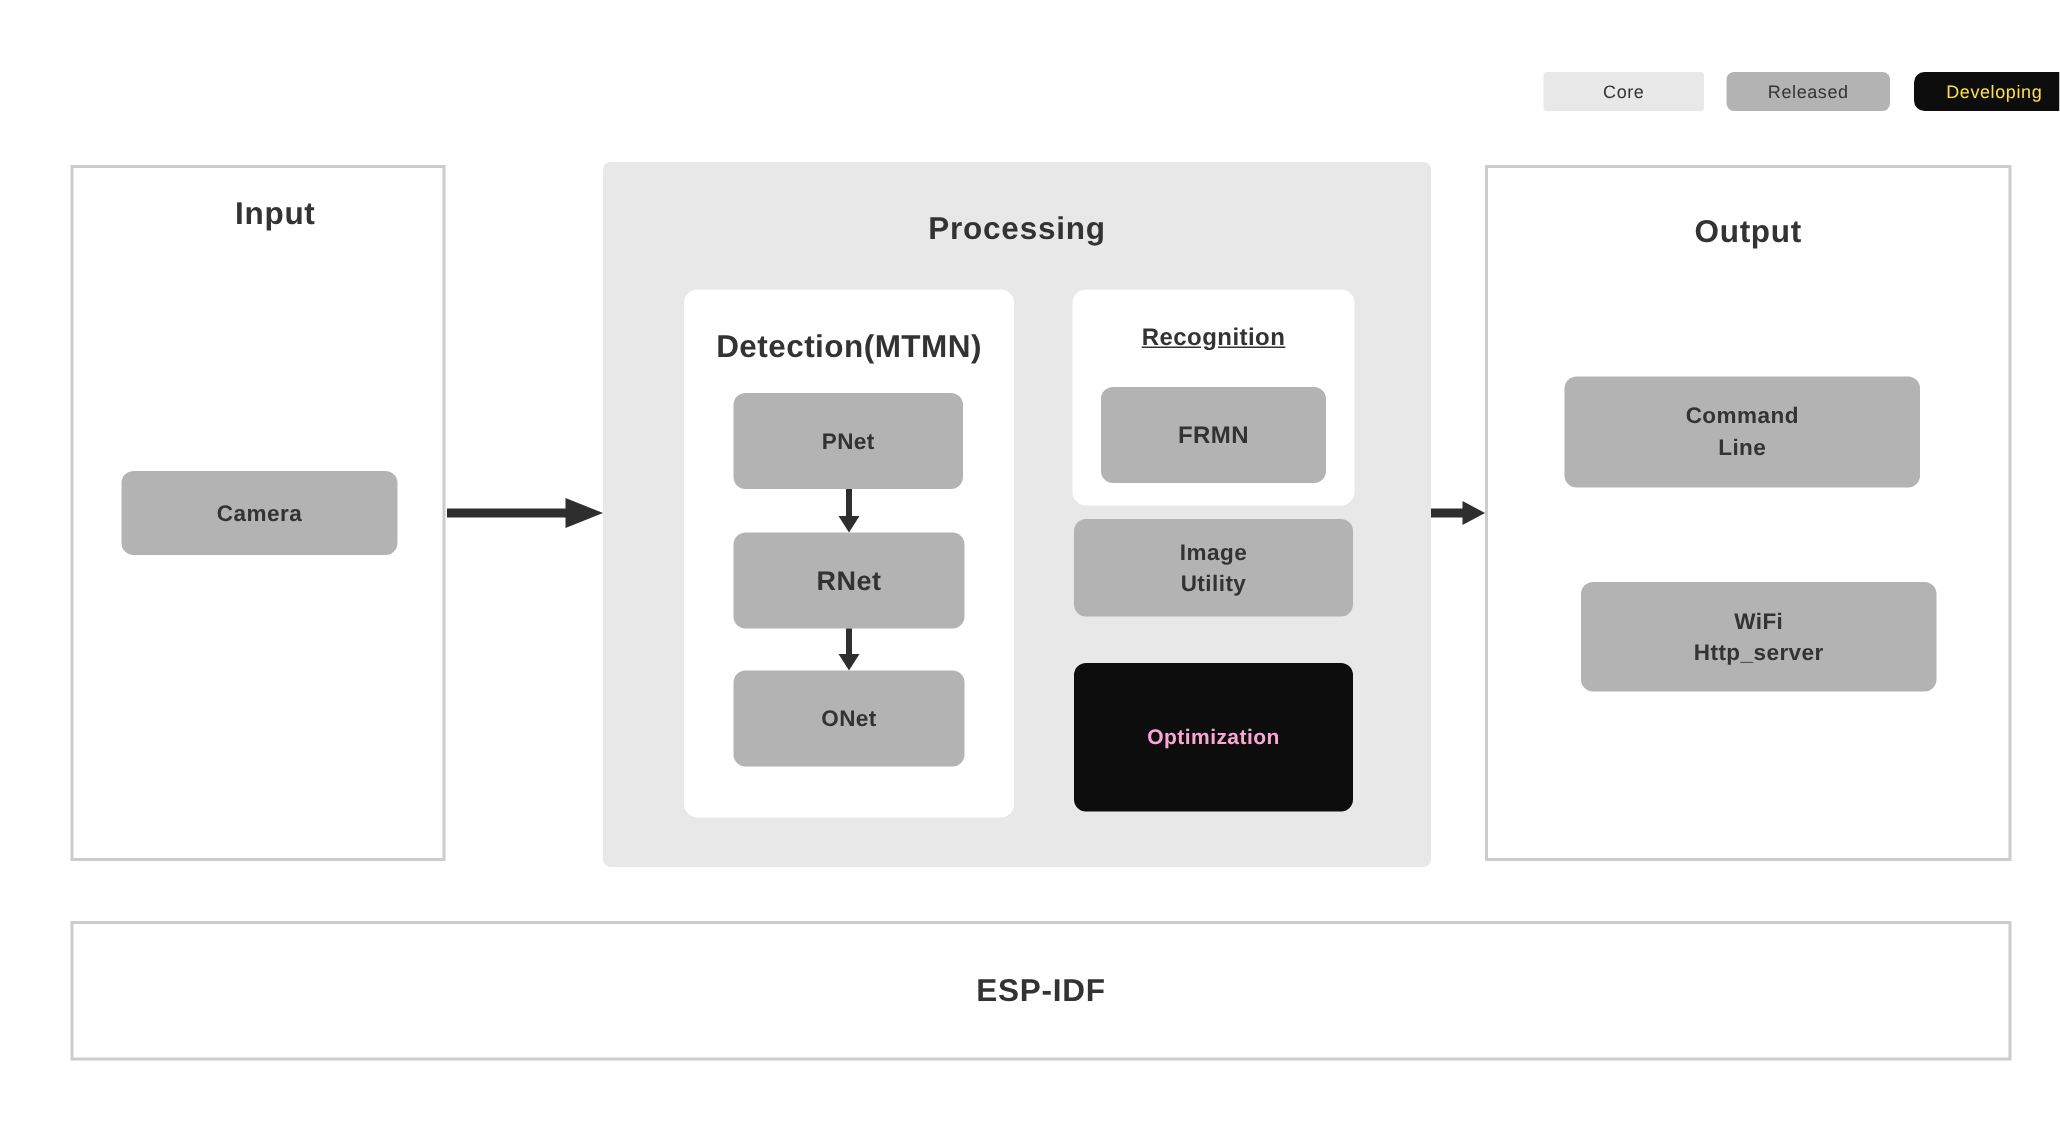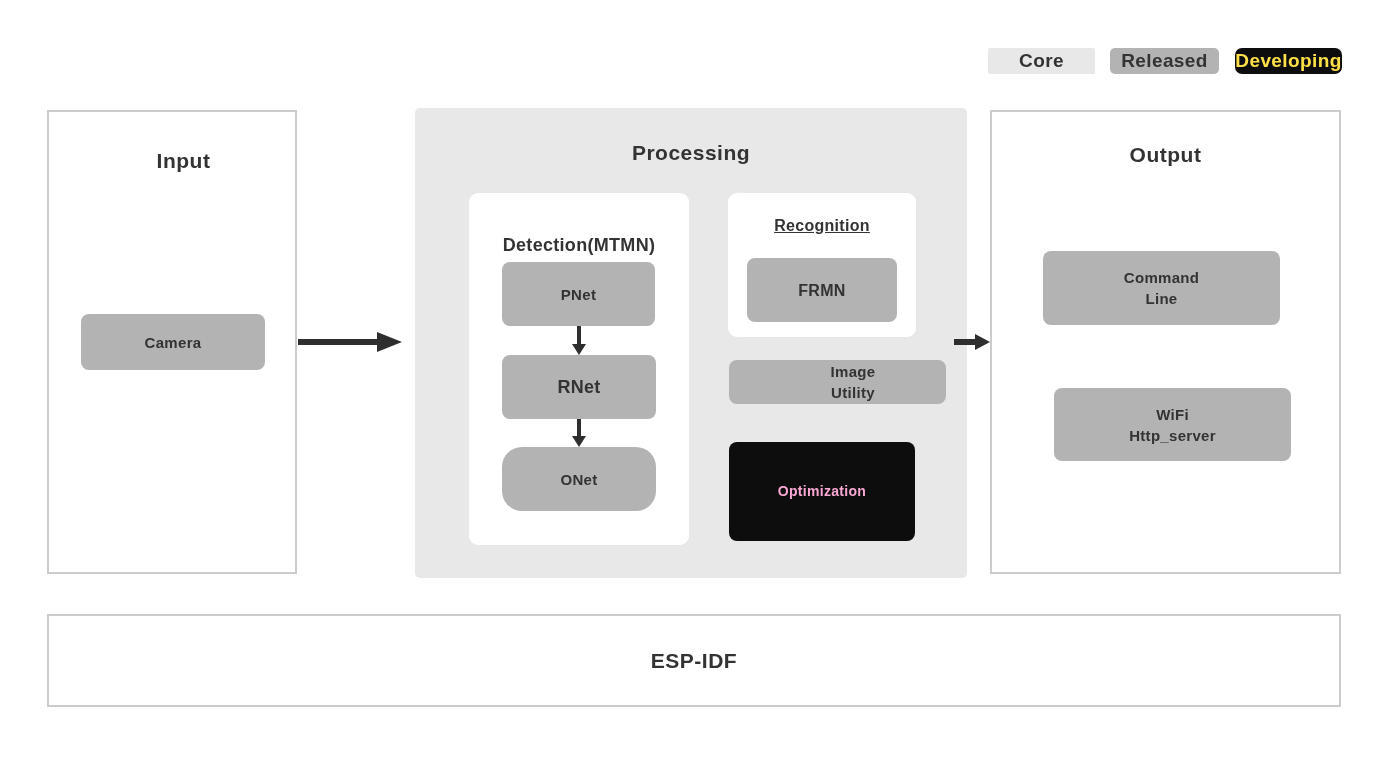--- a/index.html
+++ b/index.html
@@ -11,98 +11,99 @@
     font-family: "Liberation Sans", sans-serif;
     overflow: hidden;
   }
 
   
   .badge {
     position: absolute;
     display: flex;
     align-items: center;
     justify-content: center;
-    font-weight: bold;
-    font-size: 19px;
+    font-weight: normal;
+    font-size: 12px;
     letter-spacing: 0.4px;
     color: var(--text_dark);
     box-sizing: border-box;
+    margin-left: 41px;
   }
   #badge-core       { left: 988px;  top: 48px; width: 107px; height: 26px; background: var(--light_gray); border-radius: 2px; }
   #badge-released   { left: 1110px; top: 48px; width: 109px; height: 26px; background: var(--mid_gray);   border-radius: 5px; }
   #badge-developing { left: 1235px; top: 48px; width: 107px; height: 26px; background: var(--black); color: #fde047; border-radius: 7px; }
 
   
   .panel {
     position: absolute;
     background: #ffffff;
     border: 2px solid var(--border_gray);
     box-sizing: border-box;
   }
   #input-panel  { left: 47px;  top: 110px; width: 250px;  height: 464px; }
   #output-panel { left: 990px; top: 110px; width: 351px;  height: 464px; }
   #espidf-panel { left: 47px;  top: 614px; width: 1294px; height: 93px;
                   display: flex; align-items: center; justify-content: center; }
   #processing-panel {
     left: 402px; top: 108px; width: 552px; height: 470px;
-    background: var(--light_gray); border: none; border-radius: 5px; margin-left: 13px;
+    background: var(--light_gray); border: none; border-radius: 5px;
   }
 
   .panel-title {
     position: absolute;
     left: 0; right: 0;
     text-align: center;
     font-weight: bold;
     font-size: 21px;
     letter-spacing: 0.5px;
     color: var(--text_dark);
   }
-  #input-panel  .panel-title { top: 37px; padding-left: 23px; }
+  #input-panel  .panel-title { top: 19px; padding-left: 23px; }
   #output-panel .panel-title { top: 31px; }
   #processing-panel .panel-title { top: 33px; }
   #espidf-title {
     font-weight: bold; font-size: 21px; letter-spacing: 0.5px; color: var(--text_dark);
   }
 
   
   .subpanel {
     position: absolute;
     background: #ffffff;
     border-radius: 9px;
   }
   #detection-panel   { left: 54px;  top: 85px; width: 220px; height: 352px; }
   #recognition-panel { left: 313px; top: 85px; width: 188px; height: 144px; }
   .subpanel-title {
     position: absolute; left: 0; right: 0;
     text-align: center; font-weight: bold; color: var(--text_dark);
   }
-  #detection-title   { top: 42px; font-size: 18px; letter-spacing: 0.3px; }
+  #detection-title   { top: 27px; font-size: 21px; letter-spacing: 0.3px; }
   #recognition-title { top: 24px; font-size: 16px; letter-spacing: 0.3px; text-decoration: underline; }
 
   
   .node {
     position: absolute;
     background: var(--mid_gray);
     border-radius: 8px;
     display: flex;
     align-items: center;
     justify-content: center;
     font-weight: bold;
     color: var(--text_dark);
     text-align: center;
     white-space: pre-line;
     line-height: 21px;
     letter-spacing: 0.3px;
   }
   #camera-node        { left: 32px;  top: 202px; width: 184px; height: 56px; font-size: 15px; }
   #pnet-node          { left: 33px;  top: 69px;  width: 153px; height: 64px; font-size: 15px; }
   #rnet-node          { left: 33px;  top: 162px; width: 154px; height: 64px; font-size: 18px; }
-  #onet-node          { left: 33px;  top: 254px; width: 154px; height: 64px; font-size: 15px; border-radius: 20px; }
+  #onet-node          { left: 33px;  top: 254px; width: 154px; height: 64px; font-size: 15px; }
   #frmn-node          { left: 19px;  top: 65px;  width: 150px; height: 64px; font-size: 16px; }
-  #image-utility-node { left: 314px; top: 252px; width: 186px; height: 44px; font-size: 15px; padding-left: 31px; }
+  #image-utility-node { left: 314px; top: 238px; width: 186px; height: 65px; font-size: 15px; }
   #optimization-node  { left: 314px; top: 334px; width: 186px; height: 99px;
                         background: var(--black); color: #f9a8d4; font-size: 14px; }
   #command-line-node  { left: 51px;  top: 139px; width: 237px; height: 74px; font-size: 15px; }
   #wifi-node          { left: 62px;  top: 276px; width: 237px; height: 73px; font-size: 15px; }
 
   
   .h-arrow { position: absolute; }
   .h-arrow .shaft { position: absolute; background: var(--arrow); }
   .h-arrow .head  { position: absolute; width: 0; height: 0; }
 

